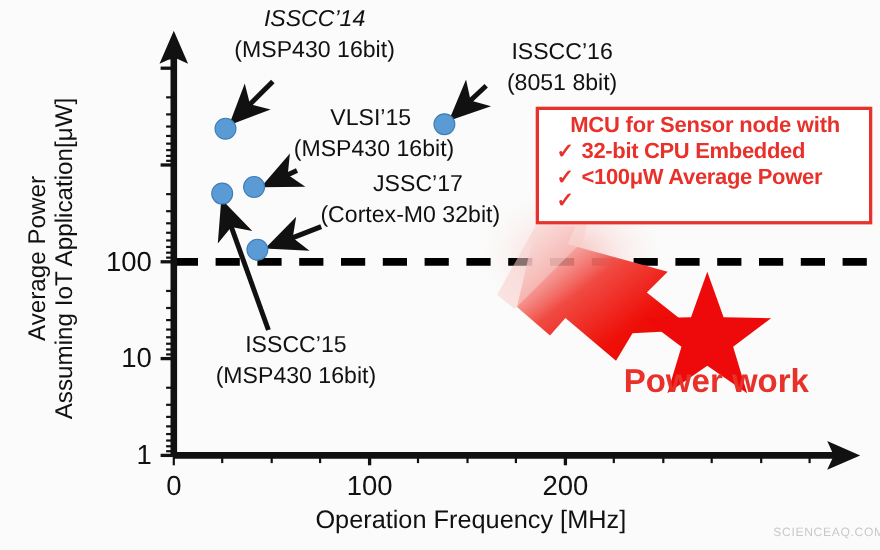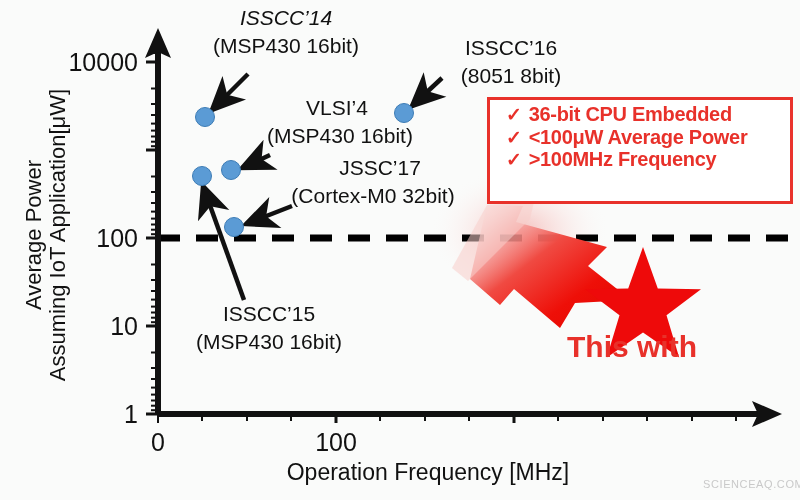--- a/index.html
+++ b/index.html
@@ -226,70 +226,70 @@
       <circle cx="205" cy="117" r="9.5" fill="#5b9bd5" stroke="#3d7cb5" stroke-width="1"></circle>
       <circle cx="202" cy="176" r="9.5" fill="#5b9bd5" stroke="#3d7cb5" stroke-width="1"></circle>
       <circle cx="231" cy="170" r="9.5" fill="#5b9bd5" stroke="#3d7cb5" stroke-width="1"></circle>
       <circle cx="234" cy="227" r="9.5" fill="#5b9bd5" stroke="#3d7cb5" stroke-width="1"></circle>
       <circle cx="404" cy="113" r="9.5" fill="#5b9bd5" stroke="#3d7cb5" stroke-width="1"></circle>
     </g>
 
     <path d="M643,247 L657.8,288.5 L701,289.3 L666.5,315.2 L679.2,357.4 L643,332.5 L606.8,357.4 L619.5,315.2 L585,289.3 L628.2,288.5 Z" fill="#ee0a0a"></path>
   </svg>
 
-  <div class="txt tick-y" style="left:28px; top:48px; width:110px;">10000</div>
   <div class="txt tick-y" style="left:28px; top:224px; width:110px;">100</div>
   <div class="txt tick-y" style="left:28px; top:312px; width:110px;">10</div>
   <div class="txt tick-y" style="left:28px; top:400px; width:110px;">1</div>
 
   <div class="txt tick-x" style="left:133px; top:428px; width:50px;">0</div>
   <div class="txt tick-x" style="left:301px; top:428px; width:70px;">100</div>
+  <div class="txt tick-x" style="left:479px; top:428px; width:70px;">200</div>
 
   <div class="txt axis-title-x" style="left:198px; top:460px; width:460px;">Operation Frequency [MHz]</div>
 
   <div class="txt axis-title-y" style="left:22px; top:400px; width:330px;">Average Power</div>
   <div class="txt axis-title-y" style="left:46px; top:400px; width:330px;">Assuming IoT Application[μW]</div>
 
   <div>
     <div class="txt anno" style="left:196px; top:6px; width:180px;font-style:italic;">ISSCC’14</div>
     <div class="txt anno" style="left:186px; top:34px; width:200px;">(MSP430 16bit)</div>
   </div>
 
   <div>
-    <div class="txt anno" style="left:262px; top:96px; width:150px;">VLSI’4</div>
+    <div class="txt anno" style="left:262px; top:96px; width:150px;">VLSI’15</div>
     <div class="txt anno" style="left:240px; top:124px; width:200px;">(MSP430 16bit)</div>
   </div>
 
   <div>
     <div class="txt anno" style="left:436px; top:36px; width:150px;">ISSCC’16</div>
     <div class="txt anno" style="left:436px; top:64px; width:150px;text-align:center;">(8051 8bit)</div>
   </div>
 
   <div>
     <div class="txt anno" style="left:305px; top:156px; width:150px;">JSSC’17</div>
     <div class="txt anno" style="left:268px; top:184px; width:210px;">(Cortex-M0 32bit)</div>
   </div>
 
   <div>
     <div class="txt anno" style="left:194px; top:302px; width:150px;">ISSCC’15</div>
     <div class="txt anno" style="left:169px; top:330px; width:200px;">(MSP430 16bit)</div>
   </div>
 
   <div id="callout">
+    <div class="head">MCU for Sensor node with</div>
     <div class="row">
       <span class="chk">✓</span>
-      <span>36-bit CPU Embedded</span>
+      <span>32-bit CPU Embedded</span>
     </div>
     <div class="row">
       <span class="chk">✓</span>
       <span>&lt;100μW Average Power</span>
     </div>
     <div class="row">
       <span class="chk">✓</span>
-      <span>&gt;100MHz Frequency</span>
     </div>
   </div>
 
-  <div class="txt" id="this-work">This with</div>
+  <div class="txt" id="this-work">Power work</div>
 
   <div class="txt" id="watermark">SCIENCEAQ.COM</div>
 
 </div>
 
 </body></html>

